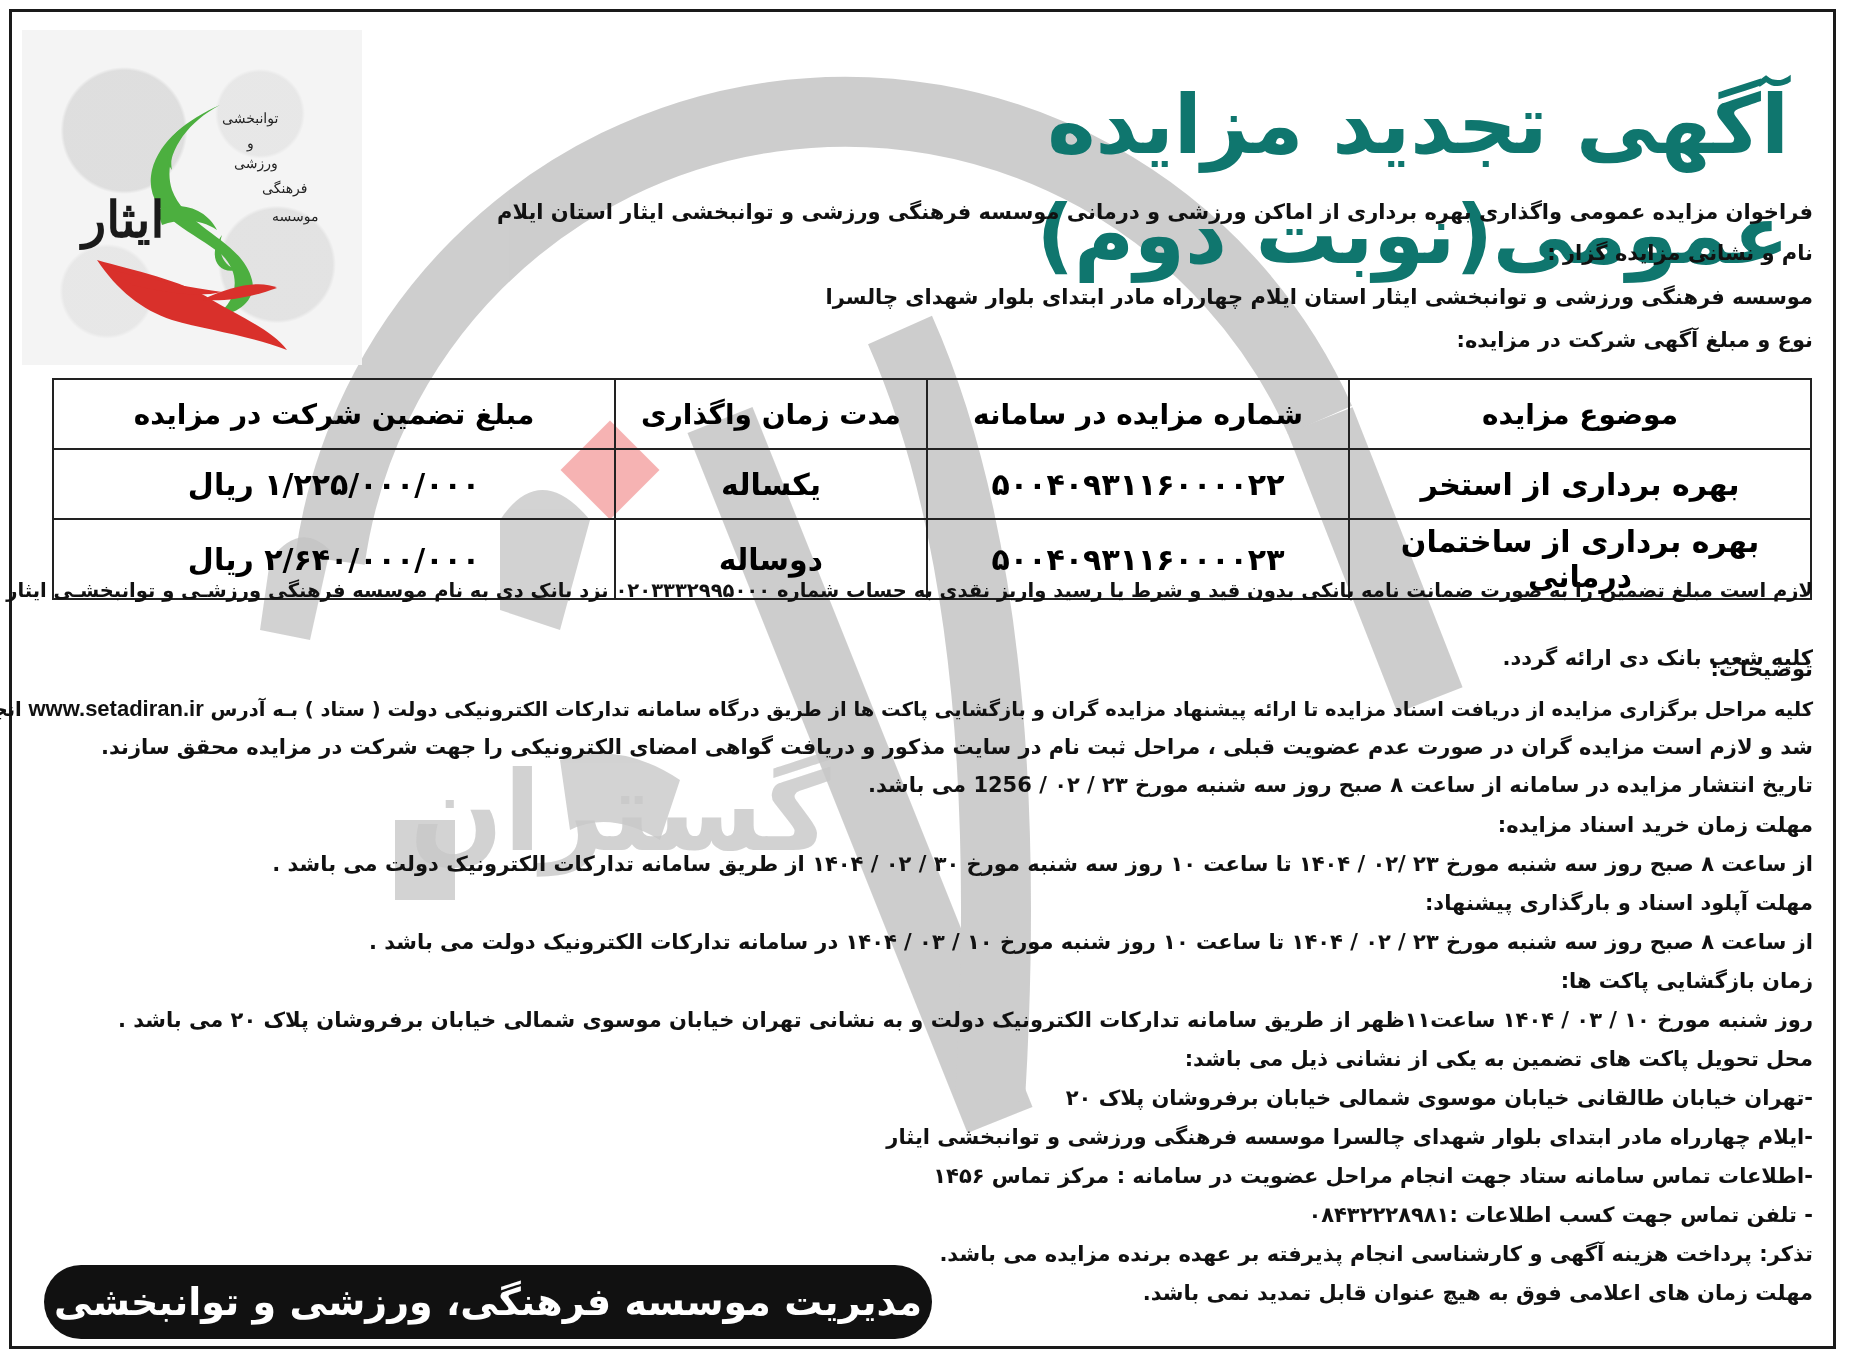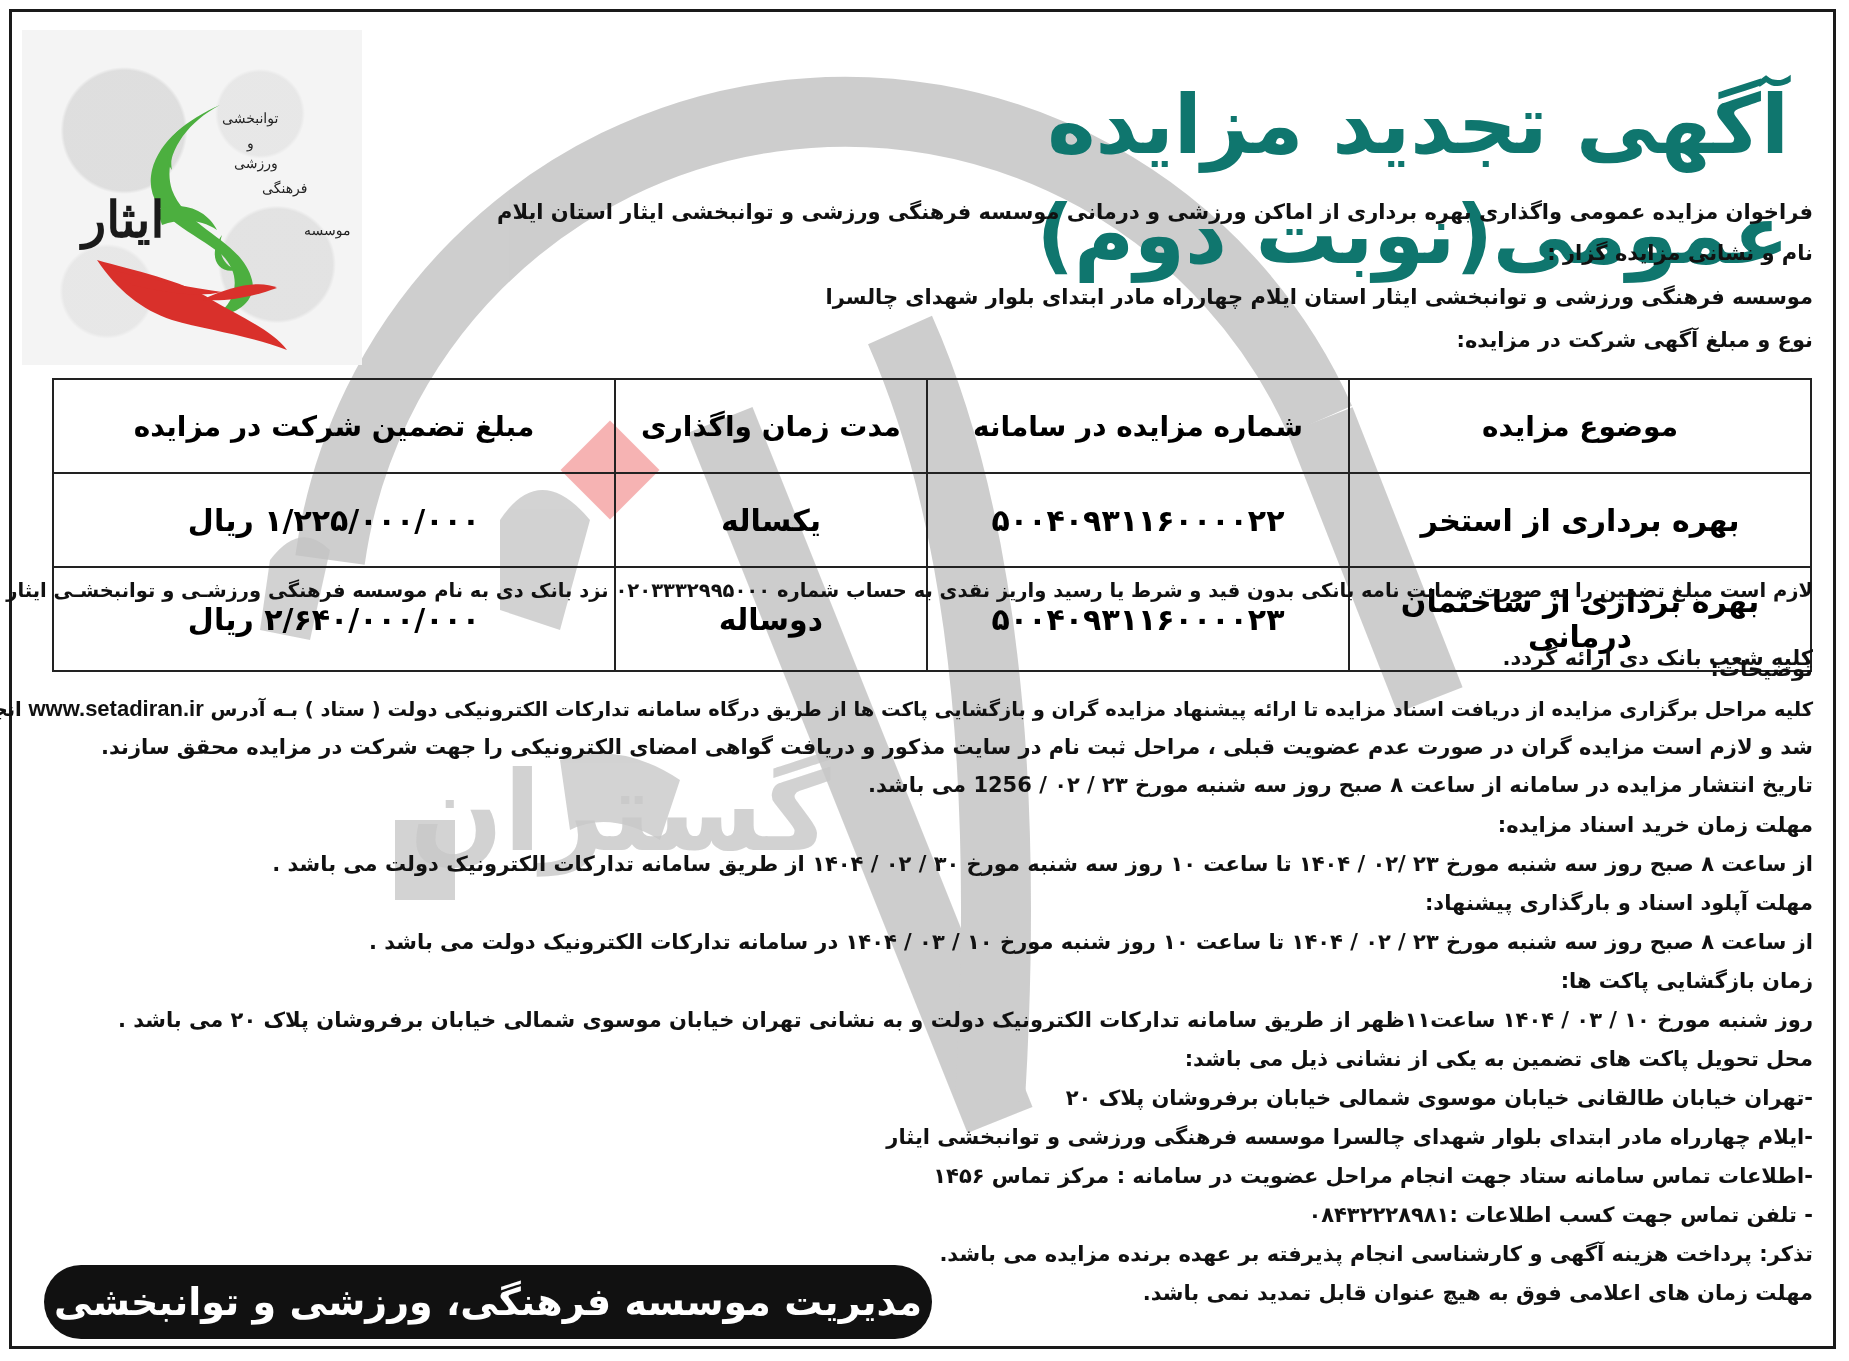--- a/index.html
+++ b/index.html
@@ -44,21 +44,21 @@
     font-size: 21px; font-weight: bold; line-height: 34px; color: #111;
   }
   .line.full { left: 26px; }
 
   table.auction {
     position: absolute; left: 52px; top: 378px; width: 1760px; height: 186px;
     border-collapse: collapse; direction: rtl; background: transparent;
   }
   table.auction td, table.auction th {
     border: 2px solid #222; text-align: center; font-size: 30px; font-weight: bold;
-    padding: 16px 10px; height: 60px; color: #000;
+    padding: 4px 10px; height: 60px; color: #000;
   }
   table.auction th { font-size: 28px; }
   .col-subject { width: 440px; }
   .col-number { width: 400px; }
   .col-duration { width: 290px; }
 
   .url { font-family: "Liberation Sans", sans-serif; font-weight: bold; direction: ltr; unicode-bidi: embed; font-size: 22px; }
 
   .footer-badge {
     position: absolute; left: 44px; top: 1265px; width: 888px; height: 74px;
@@ -98,21 +98,21 @@
       <path d="M200 205 C185 225 195 245 215 240 C200 235 195 220 200 205 Z" fill="#4caf3f"></path>
       <path d="M75 230 C110 240 160 250 190 270 C215 285 250 300 265 320 C225 305 185 300 150 290 C120 280 95 260 75 230 Z" fill="#d9302b"></path>
       <path d="M90 240 C130 250 170 258 200 262 C175 268 140 262 110 255 Z" fill="#d9302b"></path>
       <path d="M180 270 C210 255 240 250 255 258 C235 265 210 272 180 270 Z" fill="#d9302b"></path>
     </svg>
     <div class="logo-name">ایثار</div>
     <div class="logo-side" style="left:200px; top:80px;">توانبخشی</div>
     <div class="logo-side" style="left:225px; top:105px;">و</div>
     <div class="logo-side" style="left:212px; top:125px;">ورزشی</div>
     <div class="logo-side" style="left:240px; top:150px;">فرهنگی</div>
-    <div class="logo-side" style="left:250px; top:192px;margin-left:32px;">موسسه</div>
+    <div class="logo-side" style="left:250px; top:178px;">موسسه</div>
   </div>
 
   <div class="title">آگهی تجدید مزایده عمومی(نوبت دوم)</div>
 
   <div class="line" style="top:195px;">فراخوان مزایده عمومی واگذاری بهره برداری از اماکن ورزشی و درمانی موسسه فرهنگی ورزشی و توانبخشی  ایثار استان ایلام</div>
   <div class="line" style="top:236px;">نام و نشانی مزایده گزار :</div>
   <div class="line" style="top:280px;">موسسه فرهنگی ورزشی و توانبخشی ایثار استان ایلام چهارراه مادر ابتدای بلوار شهدای چالسرا</div>
   <div class="line" style="top:323px;">نوع و مبلغ آگهی شرکت در مزایده:</div>
 
   <table class="auction">

